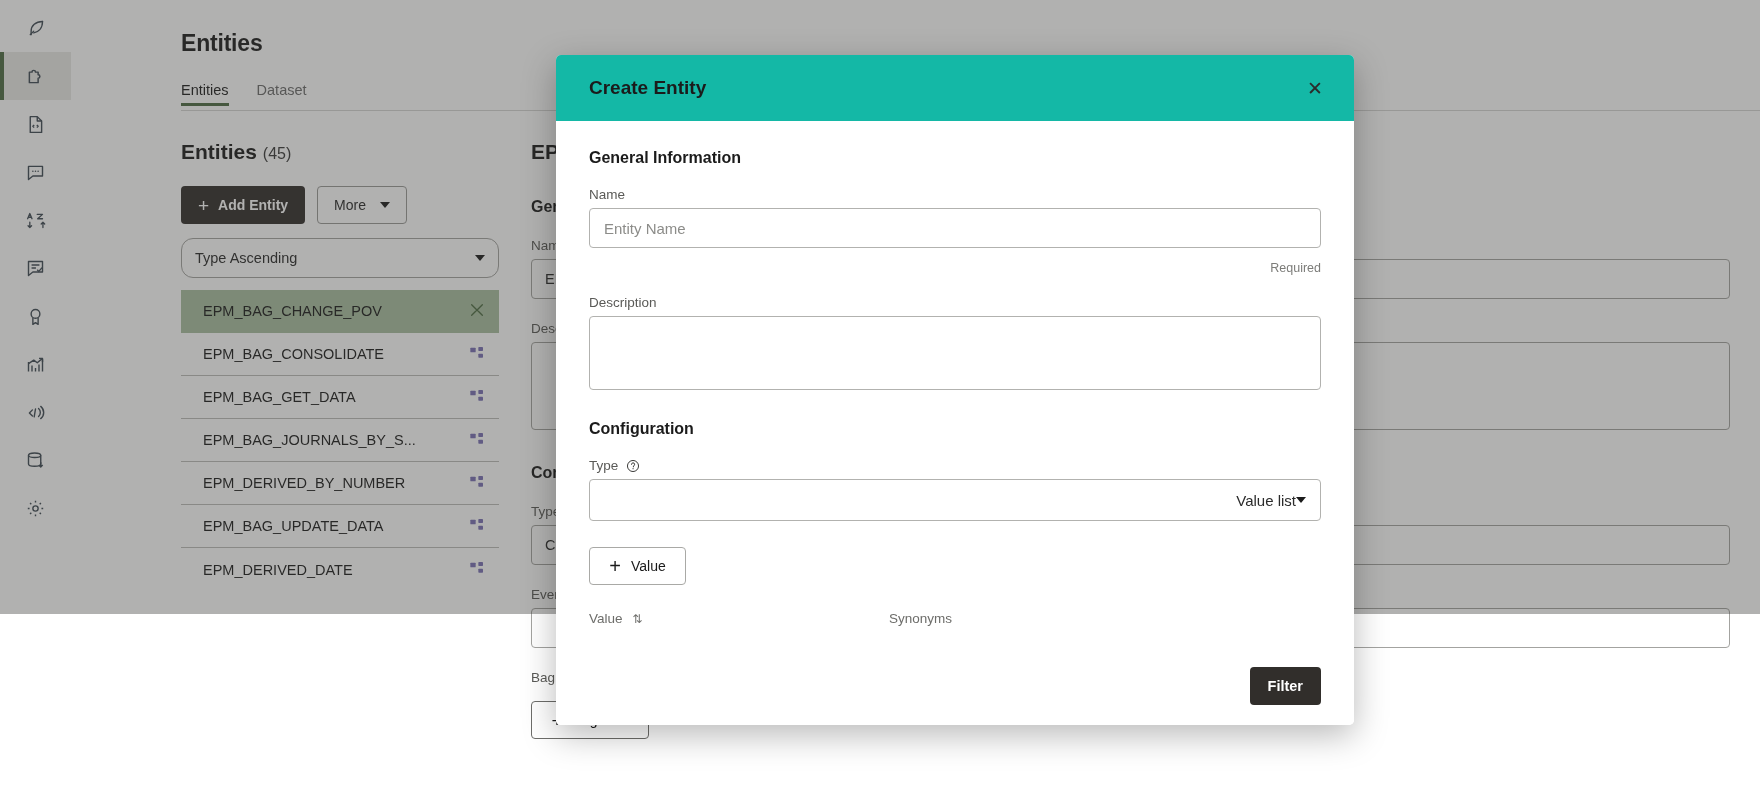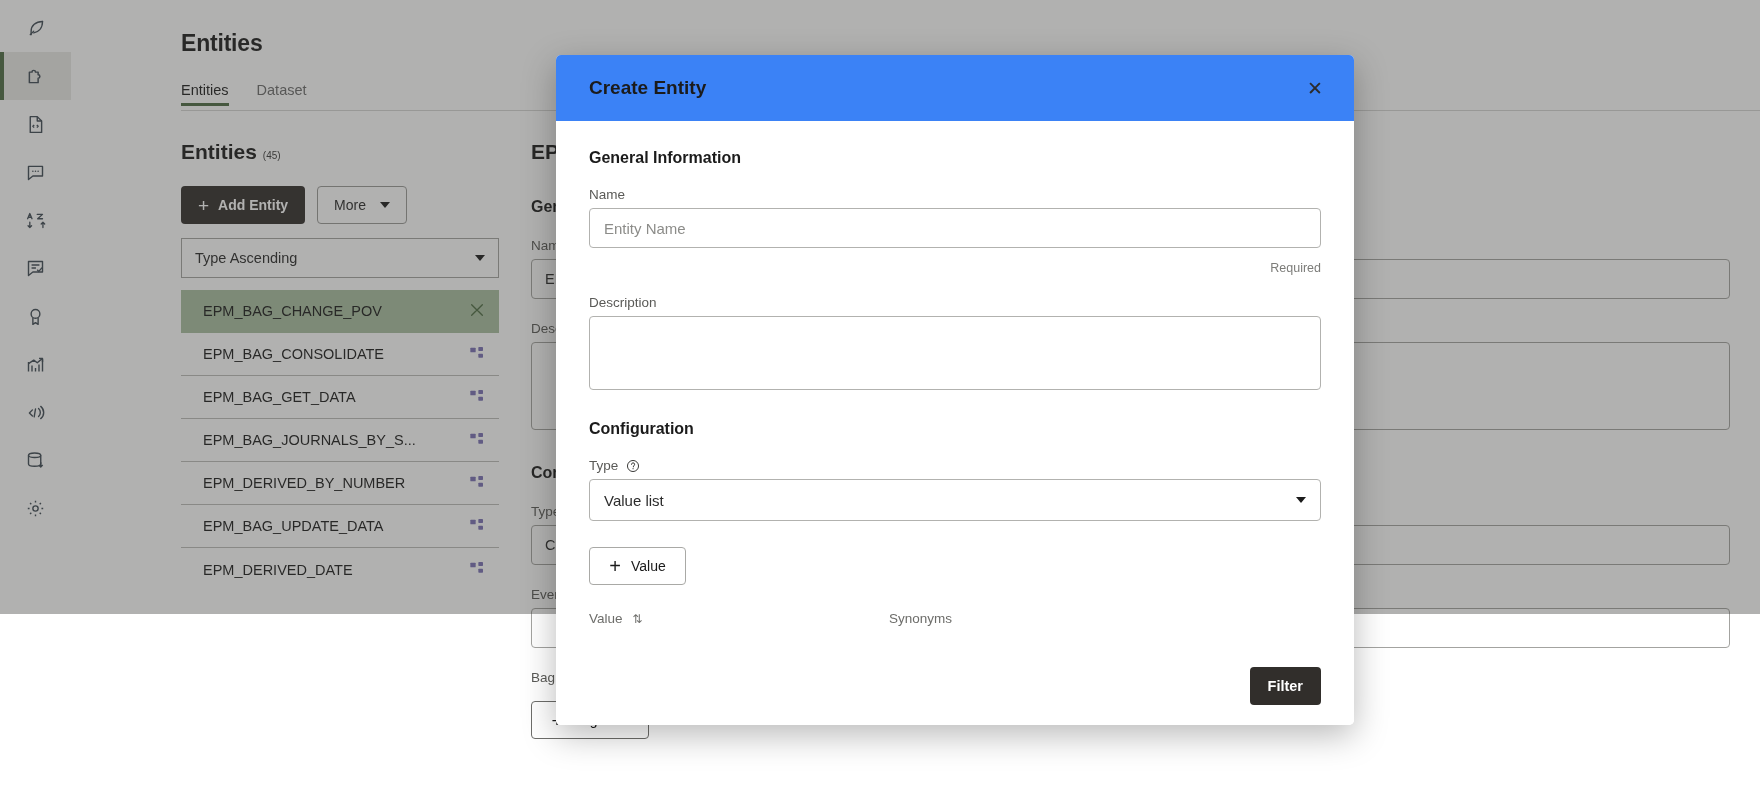--- a/index.html
+++ b/index.html
@@ -51,21 +51,21 @@
     height: 3px; background: #4d6b43;
   }
   .tabs-rule {
     position: absolute; left: 110px; right: 0; top: 110px;
     height: 1px; background: #d6d6d4;
   }
 
   
   .list-col { position: absolute; left: 110px; top: 140px; width: 318px; }
   .list-head { font-size: 21px; font-weight: 700; color: #1b1b1b; }
-  .list-head .count { font-size: 10px; font-weight: 400; color: #3a3a3a; margin-left: 6px; }
+  .list-head .count { font-size: 16px; font-weight: 400; color: #3a3a3a; margin-left: 6px; }
 
   .btn-row { display: flex; gap: 12px; margin-top: 22px; }
   .btn {
     height: 38px; border-radius: 4px; font-size: 14px;
     display: inline-flex; align-items: center; justify-content: center;
     padding: 0 16px; white-space: nowrap; border: 1px solid transparent;
   }
   .btn-dark { background: #312e2b; color: #ffffff; font-weight: 600; gap: 9px; }
   .btn-dark .plus { font-size: 19px; font-weight: 300; line-height: 1; }
   .btn-outline { background: transparent; border: 1px solid #9a9a97; color: #2b2b2b; gap: 14px; }
@@ -77,21 +77,21 @@
   .filter-input {
     margin-top: 16px; width: 100%; height: 40px;
     border: 1px solid #a3a3a0; border-radius: 4px;
     background: transparent; padding: 0 12px; font-size: 14.5px;
     color: #2b2b2b; font-family: "Liberation Sans", sans-serif;
   }
   .filter-input::placeholder { color: #6f6f6c; }
 
   .sort-select {
     margin-top: 14px; width: 100%; height: 40px;
-    border: 1px solid #a3a3a0; border-radius: 0;
+    border: 1px solid #a3a3a0; border-radius: 12px;
     display: flex; align-items: center; justify-content: space-between;
     padding: 0 13px; font-size: 14.5px; color: #2b2b2b; background: transparent;
   }
 
   .entity-list { margin-top: 12px; }
   .entity-row {
     height: 43px; display: flex; align-items: center; justify-content: space-between;
     padding: 0 14px 0 22px; border-bottom: 1px solid #bdbdba;
     font-size: 14.5px; color: #1b1b1b;
   }
@@ -122,21 +122,21 @@
   .scrim { position: absolute; inset: 0; background: rgba(60,60,58,.40); }
 
   
   .modal {
     position: absolute; left: 556px; top: 55px; width: 798px; height: 670px;
     background: #ffffff; border-radius: 5px; overflow: hidden;
     box-shadow: 0 10px 34px rgba(0,0,0,.28);
     display: flex; flex-direction: column;
   }
   .modal-head {
-    height: 66px; background: #3b82f6; flex: none;
+    height: 66px; background: #14b8a6; flex: none;
     display: flex; align-items: center; justify-content: space-between;
     padding: 0 22px 0 33px;
     gap: 20px;
   }
   .modal-title { font-size: 19px; font-weight: 700; color: #1b1b1b; }
   .modal-close {
     width: 34px; height: 34px; display: flex; align-items: center;
     justify-content: center; color: #2b2b2b; font-size: 19px; line-height: 1;
   }
   .modal-body { flex: 1; overflow: hidden; padding: 28px 33px 0 33px; position: relative; }
@@ -151,21 +151,21 @@
   .m-input::placeholder { color: #8c8c89; }
   .m-hint { text-align: right; font-size: 12.5px; color: #7c7c79; margin-top: 13px; }
   .m-textarea {
     width: 100%; height: 74px; border: 1px solid #b2b2af; border-radius: 4px;
     padding: 10px 14px; font-size: 15px; color: #2b2b2b; resize: none;
     background: #fff; font-family: "Liberation Sans", sans-serif;
   }
   .m-config-h { margin-top: 26px; }
   .m-select {
     width: 100%; height: 42px; border: 1px solid #b2b2af; border-radius: 4px;
-    display: flex; align-items: center; justify-content: space-between;
+    display: flex; align-items: center; justify-content: flex-end;
     padding: 0 14px; font-size: 15px; color: #2b2b2b; background: #fff;
   }
   .m-addbtn {
     margin-top: 26px; height: 38px; width: 97px; border: 1px solid #a9a9a6;
     border-radius: 4px; display: inline-flex; align-items: center;
     justify-content: center; gap: 10px; font-size: 14px; color: #1b1b1b; background: #fff;
   }
   .m-addbtn .plus { font-size: 20px; font-weight: 300; line-height: 1; }
   .m-table-head {
     margin-top: 26px; display: flex; font-size: 13.5px; color: #6d6d6a;

